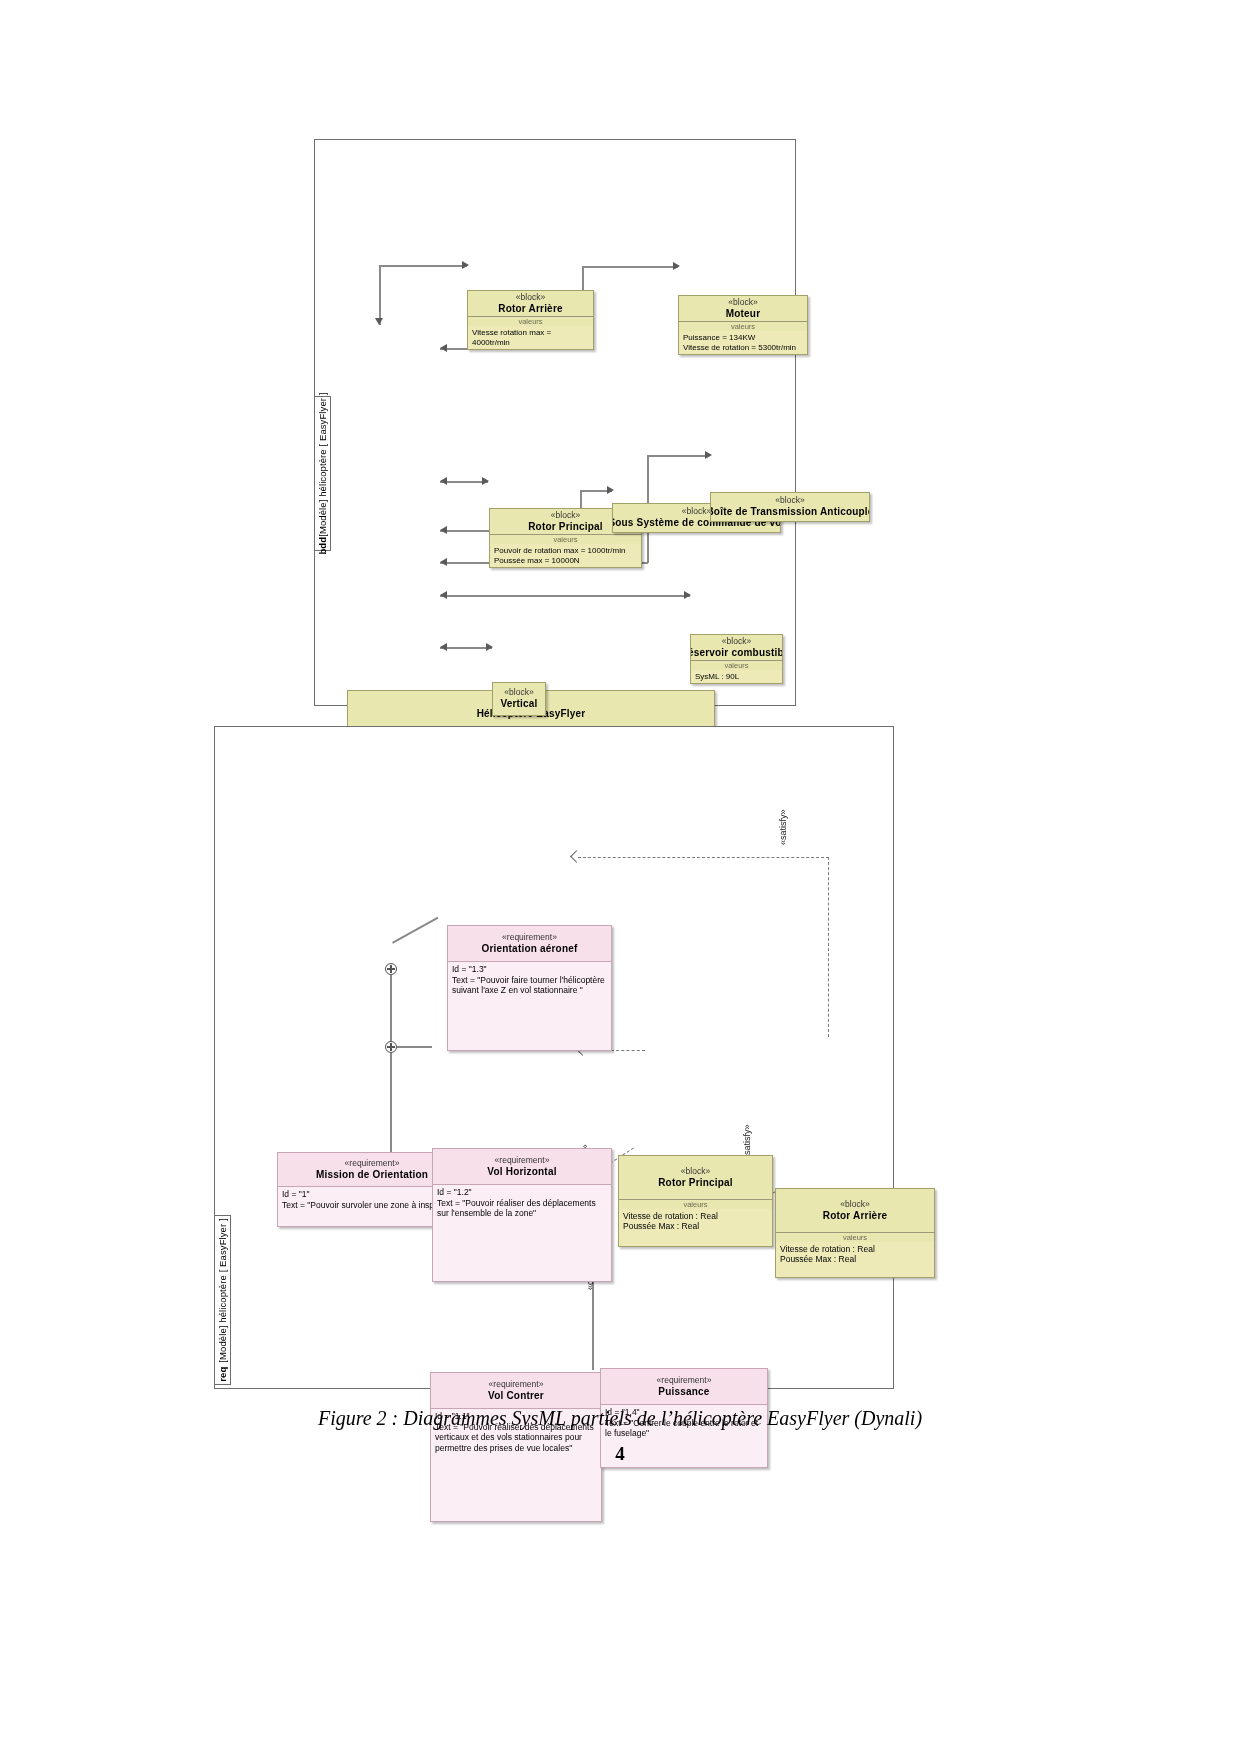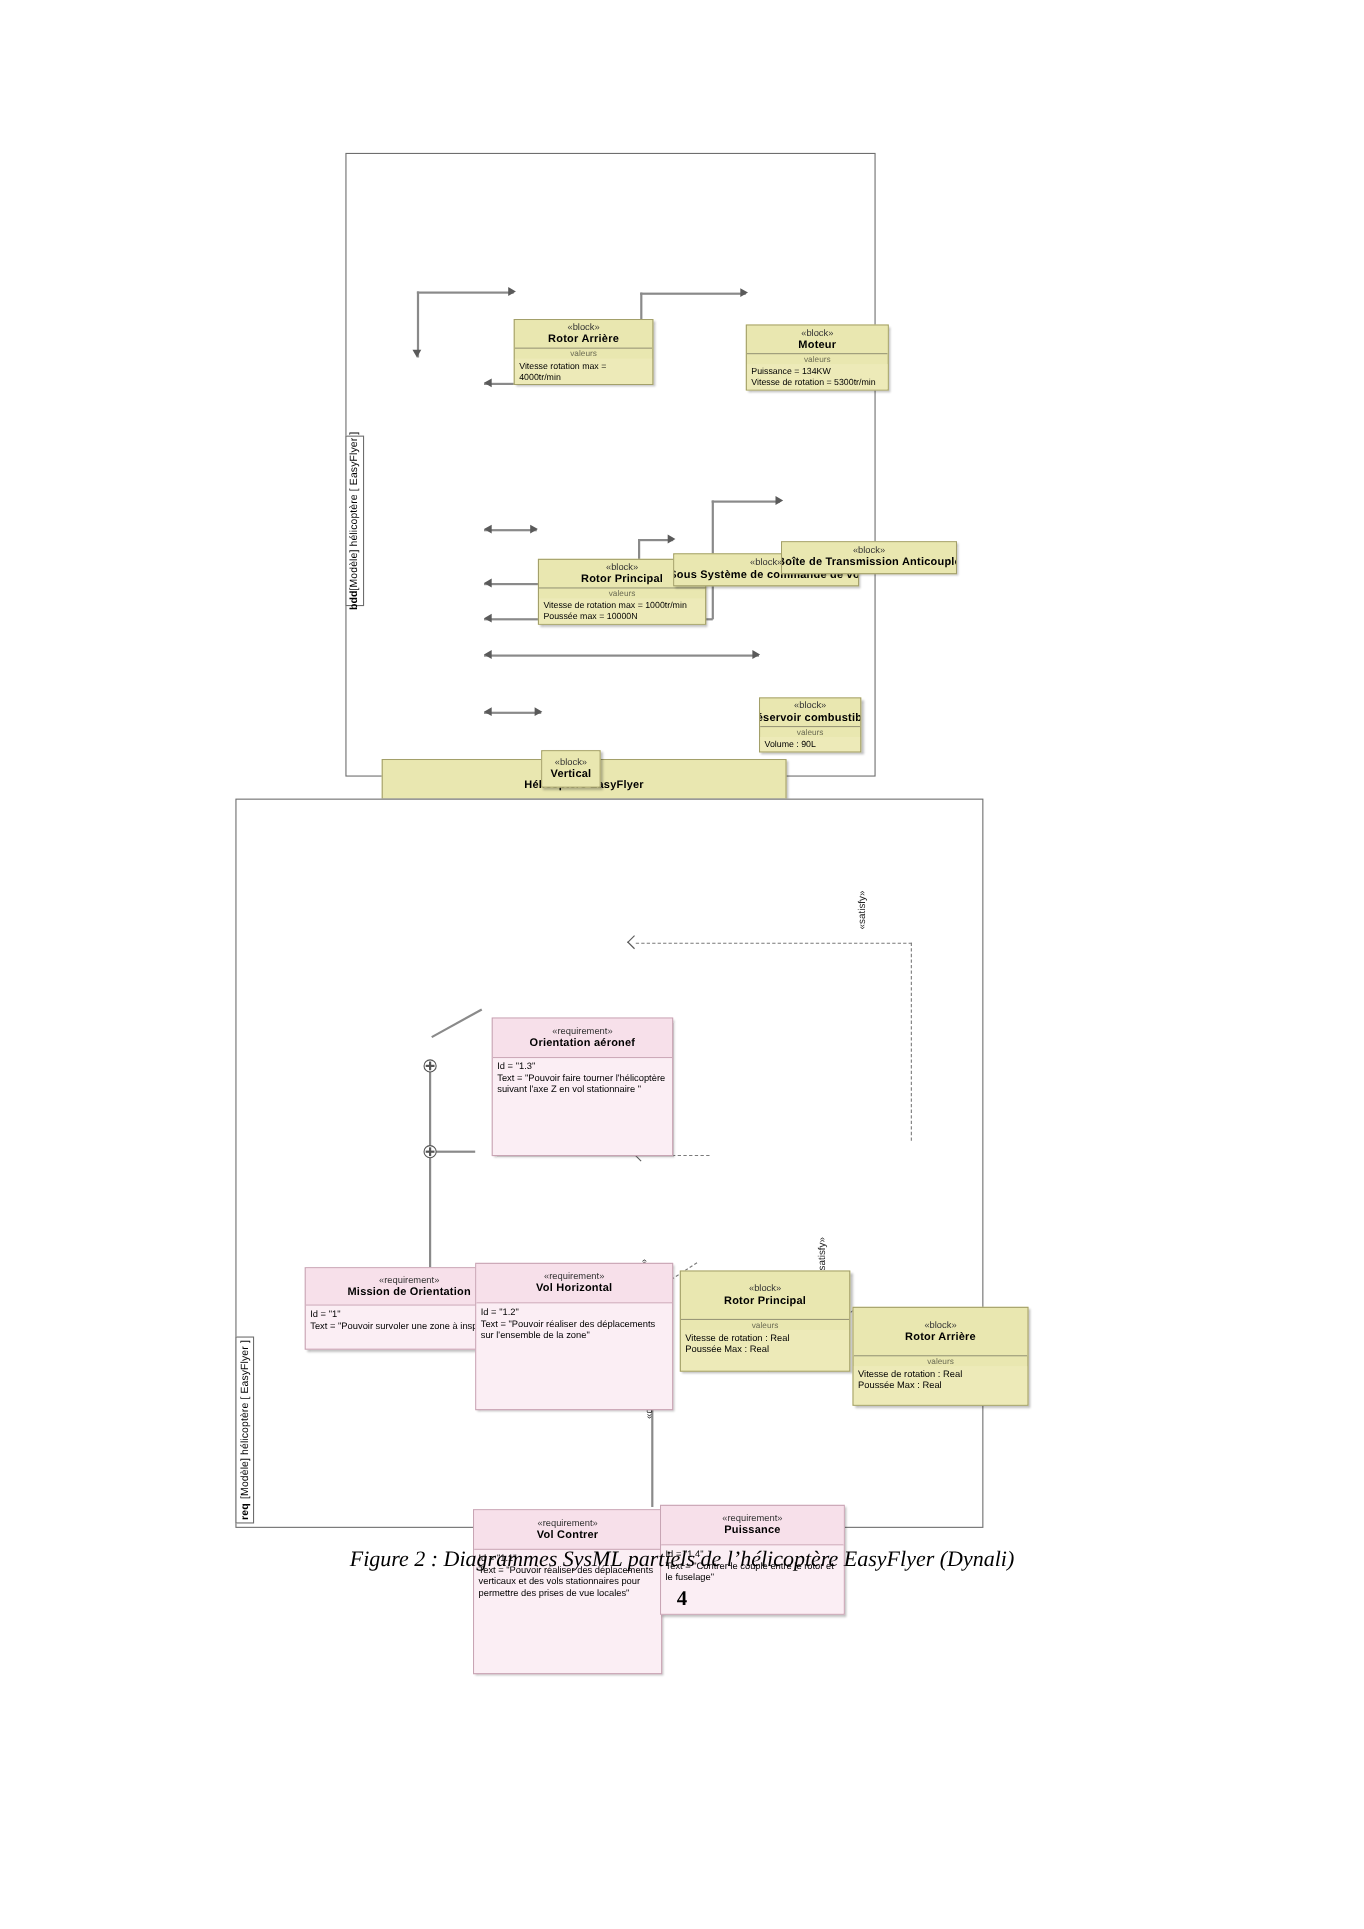--- a/index.html
+++ b/index.html
@@ -208,21 +208,21 @@
     </div>
   </div>
 
   <div class="rot" style="left:489px;top:508px;">
     <div class="node block" style="width:153px;height:60px;position:relative;">
       <div class="sect-hdr" style="height:28px;">
         <div class="stereo">«block»</div>
         <div class="nm">Rotor Principal</div>
       </div>
       <div class="compart-label">valeurs</div>
-      <div class="sect-body small">Vitesse de rotation max = 1000tr/min
+      <div class="sect-body small">Pouvoir de rotation max = 1000tr/min
 Poussée max = 10000N</div>
     </div>
   </div>
 
   <div class="rot" style="left:612px;top:503px;">
     <div class="node block" style="width:169px;height:30px;position:relative;">
       <div class="sect-hdr" style="height:30px;border-bottom:none;">
         <div class="stereo">«block»</div>
         <div class="nm">Sous Système de commande de vol</div>
       </div>
@@ -238,21 +238,21 @@
     </div>
   </div>
 
   <div class="rot" style="left:690px;top:634px;">
     <div class="node block" style="width:93px;height:50px;position:relative;">
       <div class="sect-hdr" style="height:26px;">
         <div class="stereo">«block»</div>
         <div class="nm">Réservoir combustible</div>
       </div>
       <div class="compart-label">valeurs</div>
-      <div class="sect-body small">Volume : 90L</div>
+      <div class="sect-body small">SysML : 90L</div>
     </div>
   </div>
 
   <div class="rot" style="left:492px;top:682px;">
     <div class="node block" style="width:54px;height:34px;position:relative;">
       <div class="sect-hdr" style="height:34px;border-bottom:none;">
         <div class="stereo">«block»</div>
         <div class="nm">Vertical</div>
       </div>
     </div>

